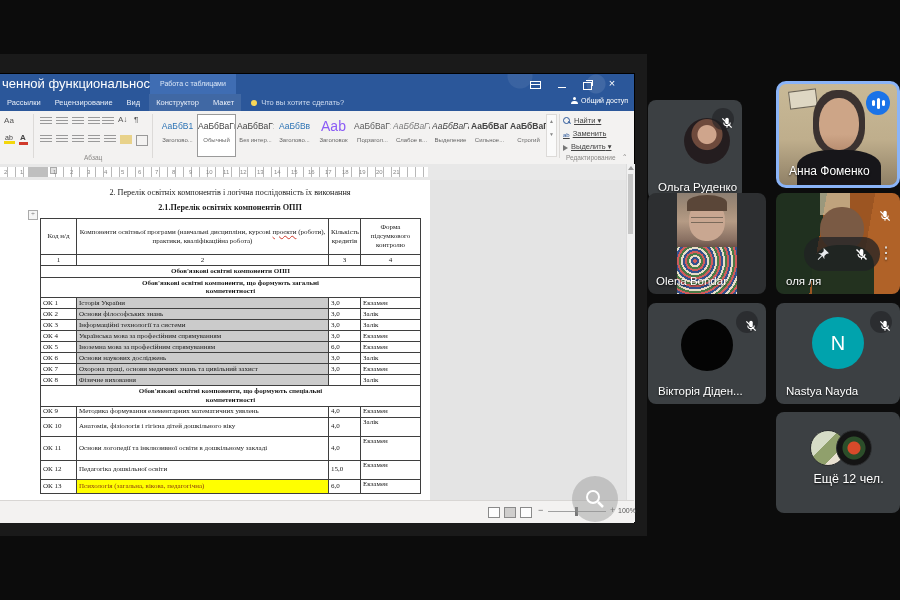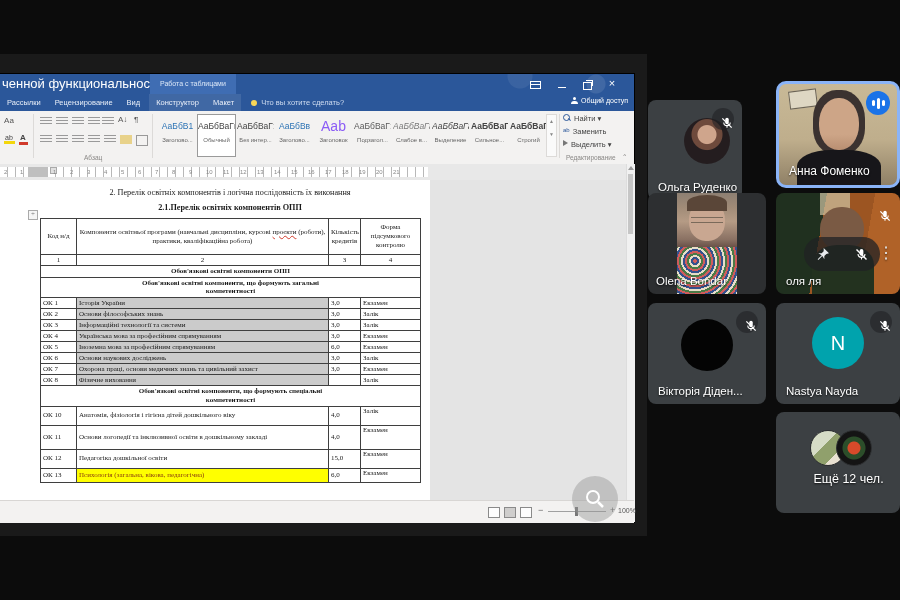--- a/index.html
+++ b/index.html
@@ -44,21 +44,21 @@
   .hl-ab:after{content:"";position:absolute;left:-1px;bottom:-3px;width:11px;height:3px;background:#f3d60b;}
   .fc-a{position:absolute;font-size:8px;color:#444;font-weight:bold;}
   .fc-a:after{content:"";position:absolute;left:-1px;bottom:-3px;width:9px;height:3px;background:#d03a2b;}
   .grp-label{position:absolute;font-size:6.5px;color:#8a8886;}
   .stylecard{position:absolute;top:3px;width:37px;height:41px;text-align:center;border:1px solid transparent;}
   .stylecard.sel{border:1px solid #9a9a9a;background:#fff;}
   .stylecard .prev{font-size:8.5px;line-height:22px;height:22px;white-space:nowrap;overflow:hidden;}
   .stylecard .prev.big{font-size:14px;}
   .stylecard .sname{font-size:6px;color:#666;white-space:nowrap;overflow:hidden;}
   .gal-scroll{position:absolute;left:546px;top:3px;width:9px;height:41px;border:1px solid #dcdad8;background:#fafafa;font-size:5px;color:#888;text-align:center;line-height:13px;}
-  .edit-row{position:absolute;left:563px;height:11px;display:flex;align-items:flex-start;font-size:7.5px;color:#444;white-space:nowrap;}
+  .edit-row{position:absolute;left:563px;height:11px;display:flex;align-items:flex-end;font-size:7.5px;color:#444;white-space:nowrap;text-decoration:underline;}
   .mag-ic{display:inline-block;width:8px;height:8px;margin-right:3px;position:relative;}
   .mag-ic:before{content:"";position:absolute;left:0;top:0;width:5px;height:5px;border:1px solid #2b579a;border-radius:50%;}
   .mag-ic:after{content:"";position:absolute;left:5px;top:5px;width:3px;height:1px;background:#2b579a;transform:rotate(45deg);}
   .rep-ic{display:inline-block;font-size:6px;color:#2b579a;margin-right:3px;}
   .sel-ic{display:inline-block;width:0;height:0;border-left:5px solid #777;border-top:3px solid transparent;border-bottom:3px solid transparent;margin-right:3px;}
 
   
   .rulerzone{left:0;top:90px;width:626px;height:16px;background:#e8e8e8;}
   .rulerband{position:absolute;left:0;top:3px;width:428px;height:10px;background:#fff;
     background-image:repeating-linear-gradient(90deg,transparent 0 7px,#b8b8b8 7px 8px);}
@@ -314,20 +314,26 @@
                 </tr>
                 <tr>
                   <td class="c0">ОК 8</td>
                   <td class="c1 selg">Фізичне виховання</td>
                   <td class="c2"></td>
                   <td class="c3">Залік</td>
                 </tr>
                 <tr>
                   <td colspan="4" class="sec">Обов'язкові освітні компоненти, що формують спеціальні компетентності</td>
                 </tr>
+                <tr>
+                  <td class="c0">ОК 9</td>
+                  <td class="c1">Методика формування елементарних математичних уявлень</td>
+                  <td class="c2">4,0</td>
+                  <td class="c3">Екзамен</td>
+                </tr>
                 <tr class="tall">
                   <td class="c0">ОК 10</td>
                   <td class="c1">Анатомія, фізіологія і гігієна дітей дошкільного віку</td>
                   <td class="c2">4,0</td>
                   <td class="c3">Залік</td>
                 </tr>
                 <tr class="xtall">
                   <td class="c0">ОК 11</td>
                   <td class="c1">Основи логопедії та  інклюзивної освіти в дошкільному закладі</td>
                   <td class="c2">4,0</td>

